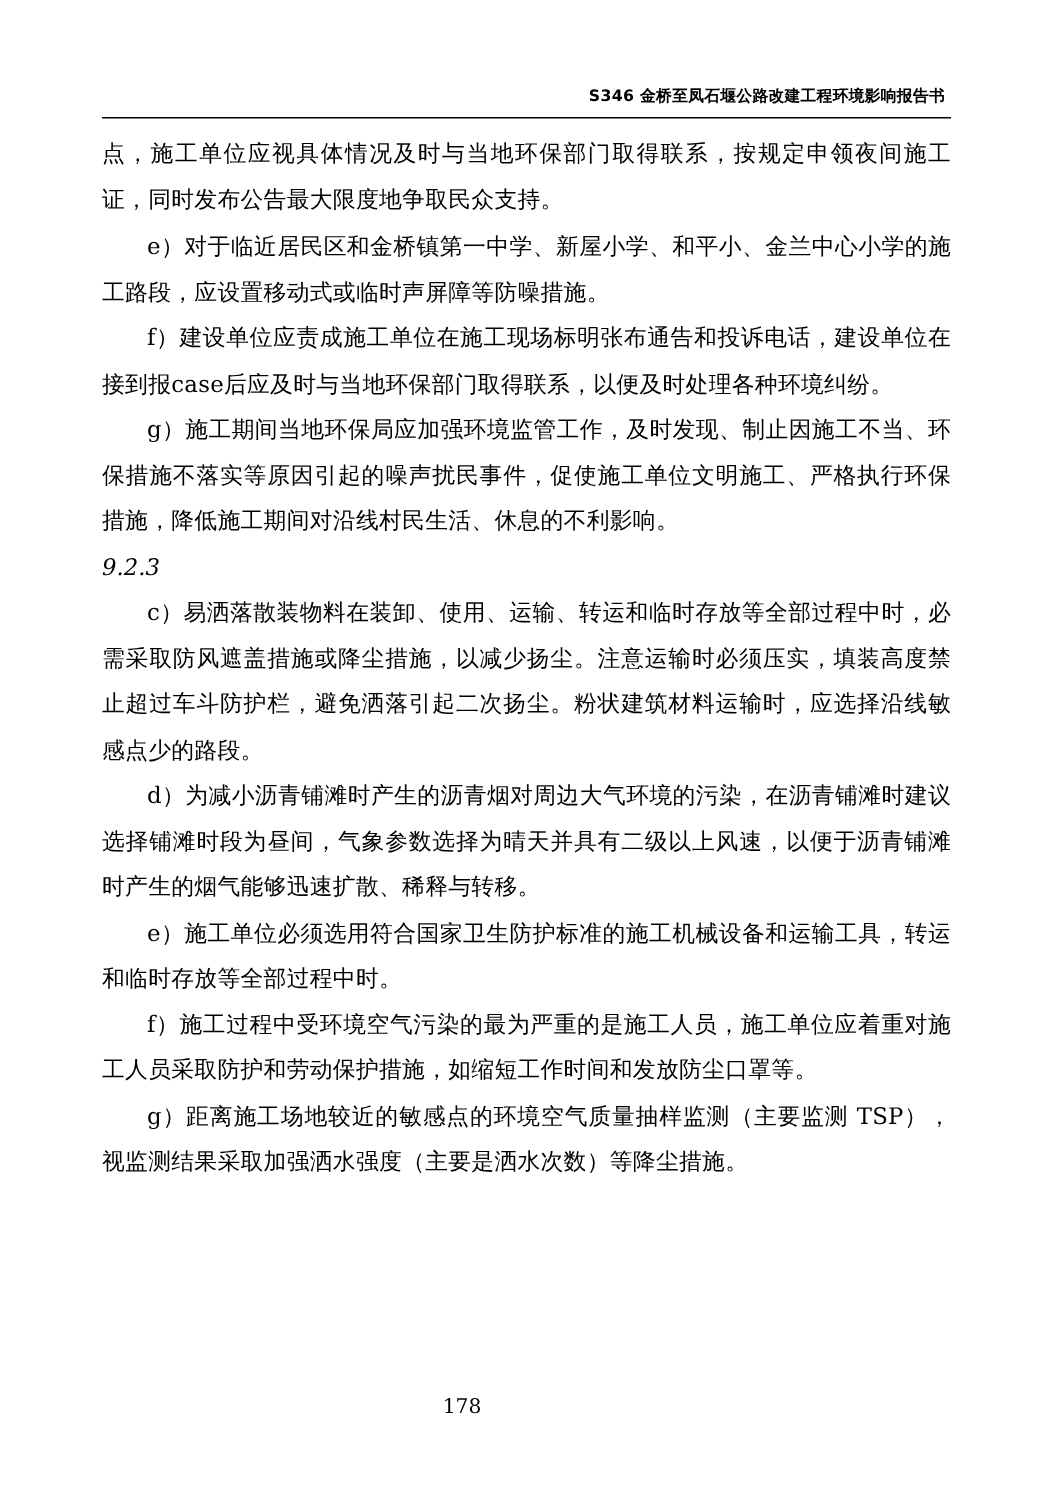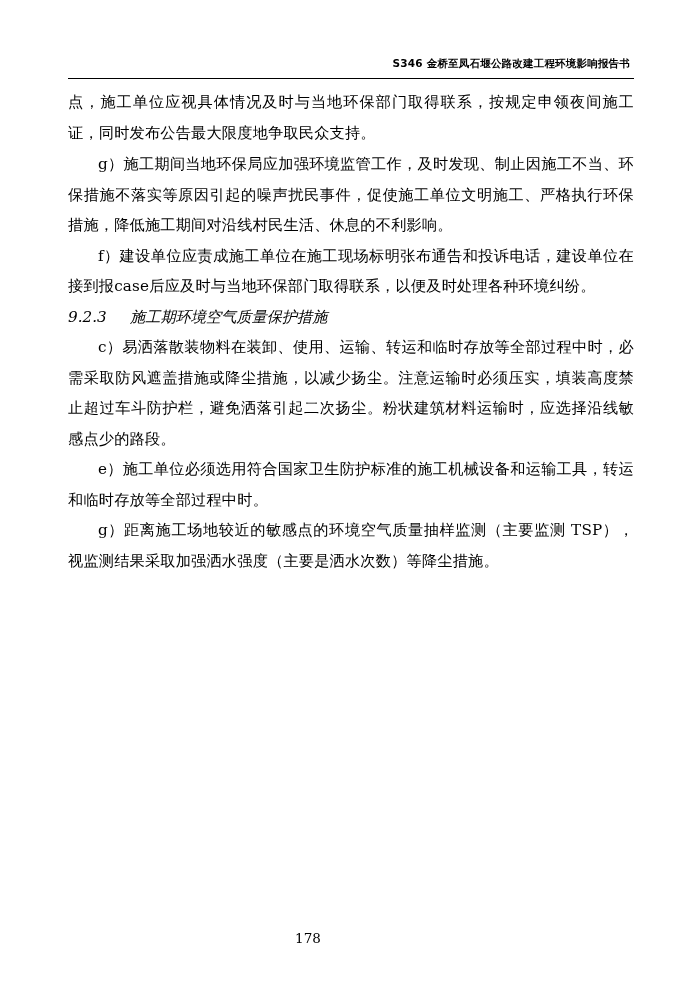--- a/index.html
+++ b/index.html
@@ -97,29 +97,31 @@
 <body>
 
 <div class="page">
 
   <div class="header">S346 金桥至凤石堰公路改建工程环境影响报告书</div>
   <div class="header-rule"></div>
 
   <div class="content">
 
     <p class="noindent">点，施工单位应视具体情况及时与当地环保部门取得联系，按规定申领夜间施工证，同时发布公告最大限度地争取民众支持。</p>
+    <p class="indent2">e）对于临近居民区和金桥镇第一中学、新屋小学、和平小、金兰中心小学的施工路段，应设置移动式或临时声屏障等防噪措施。</p>
+    <p class="indent2">f）建设单位应责成施工单位在施工现场标明张布通告和投诉电话，建设单位在接到报case后应及时与当地环保部门取得联系，以便及时处理各种环境纠纷。</p>
     <p class="indent2">g）施工期间当地环保局应加强环境监管工作，及时发现、制止因施工不当、环保措施不落实等原因引起的噪声扰民事件，促使施工单位文明施工、严格执行环保措施，降低施工期间对沿线村民生活、休息的不利影响。</p>
-    <p class="indent2">f）建设单位应责成施工单位在施工现场标明张布通告和投诉电话，建设单位在接到报case后应及时与当地环保部门取得联系，以便及时处理各种环境纠纷。</p>
 
     <div class="sec-head">
       <span class="sec-num">9.2.3</span>
-      <span class="sec-title">施工期环境空气质量保护措施</span>
     </div>
 
     <p class="indent2">c）易洒落散装物料在装卸、使用、运输、转运和临时存放等全部过程中时，必需采取防风遮盖措施或降尘措施，以减少扬尘。注意运输时必须压实，填装高度禁止超过车斗防护栏，避免洒落引起二次扬尘。粉状建筑材料运输时，应选择沿线敏感点少的路段。</p>
+    <p class="indent2">d）为减小沥青铺滩时产生的沥青烟对周边大气环境的污染，在沥青铺滩时建议选择铺滩时段为昼间，气象参数选择为晴天并具有二级以上风速，以便于沥青铺滩时产生的烟气能够迅速扩散、稀释与转移。</p>
     <p class="indent2">e）施工单位必须选用符合国家卫生防护标准的施工机械设备和运输工具，转运和临时存放等全部过程中时。</p>
+    <p class="indent2">f）施工过程中受环境空气污染的最为严重的是施工人员，施工单位应着重对施工人员采取防护和劳动保护措施，如缩短工作时间和发放防尘口罩等。</p>
     <p class="indent2">g）距离施工场地较近的敏感点的环境空气质量抽样监测（主要监测 TSP），视监测结果采取加强洒水强度（主要是洒水次数）等降尘措施。</p>
 
   </div>
 
   <div class="footer">178</div>
 
 </div>
 
 </body></html>

